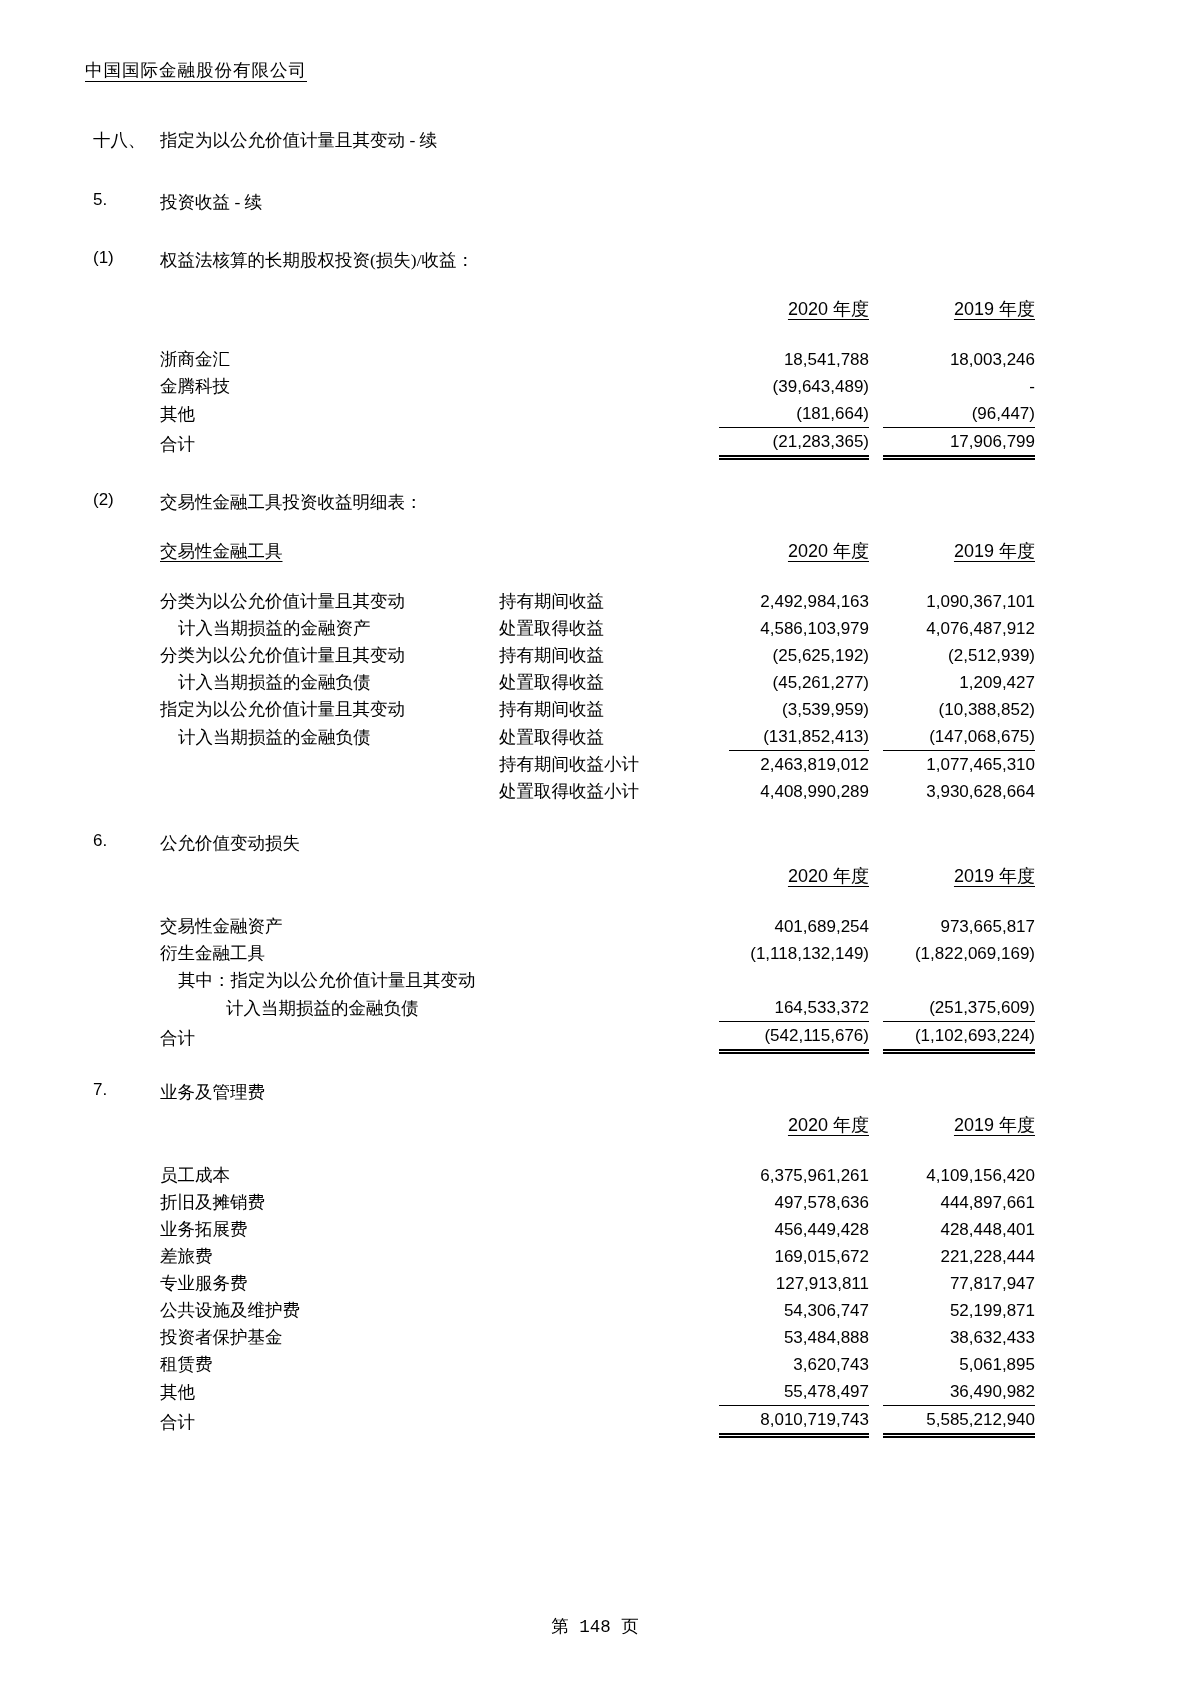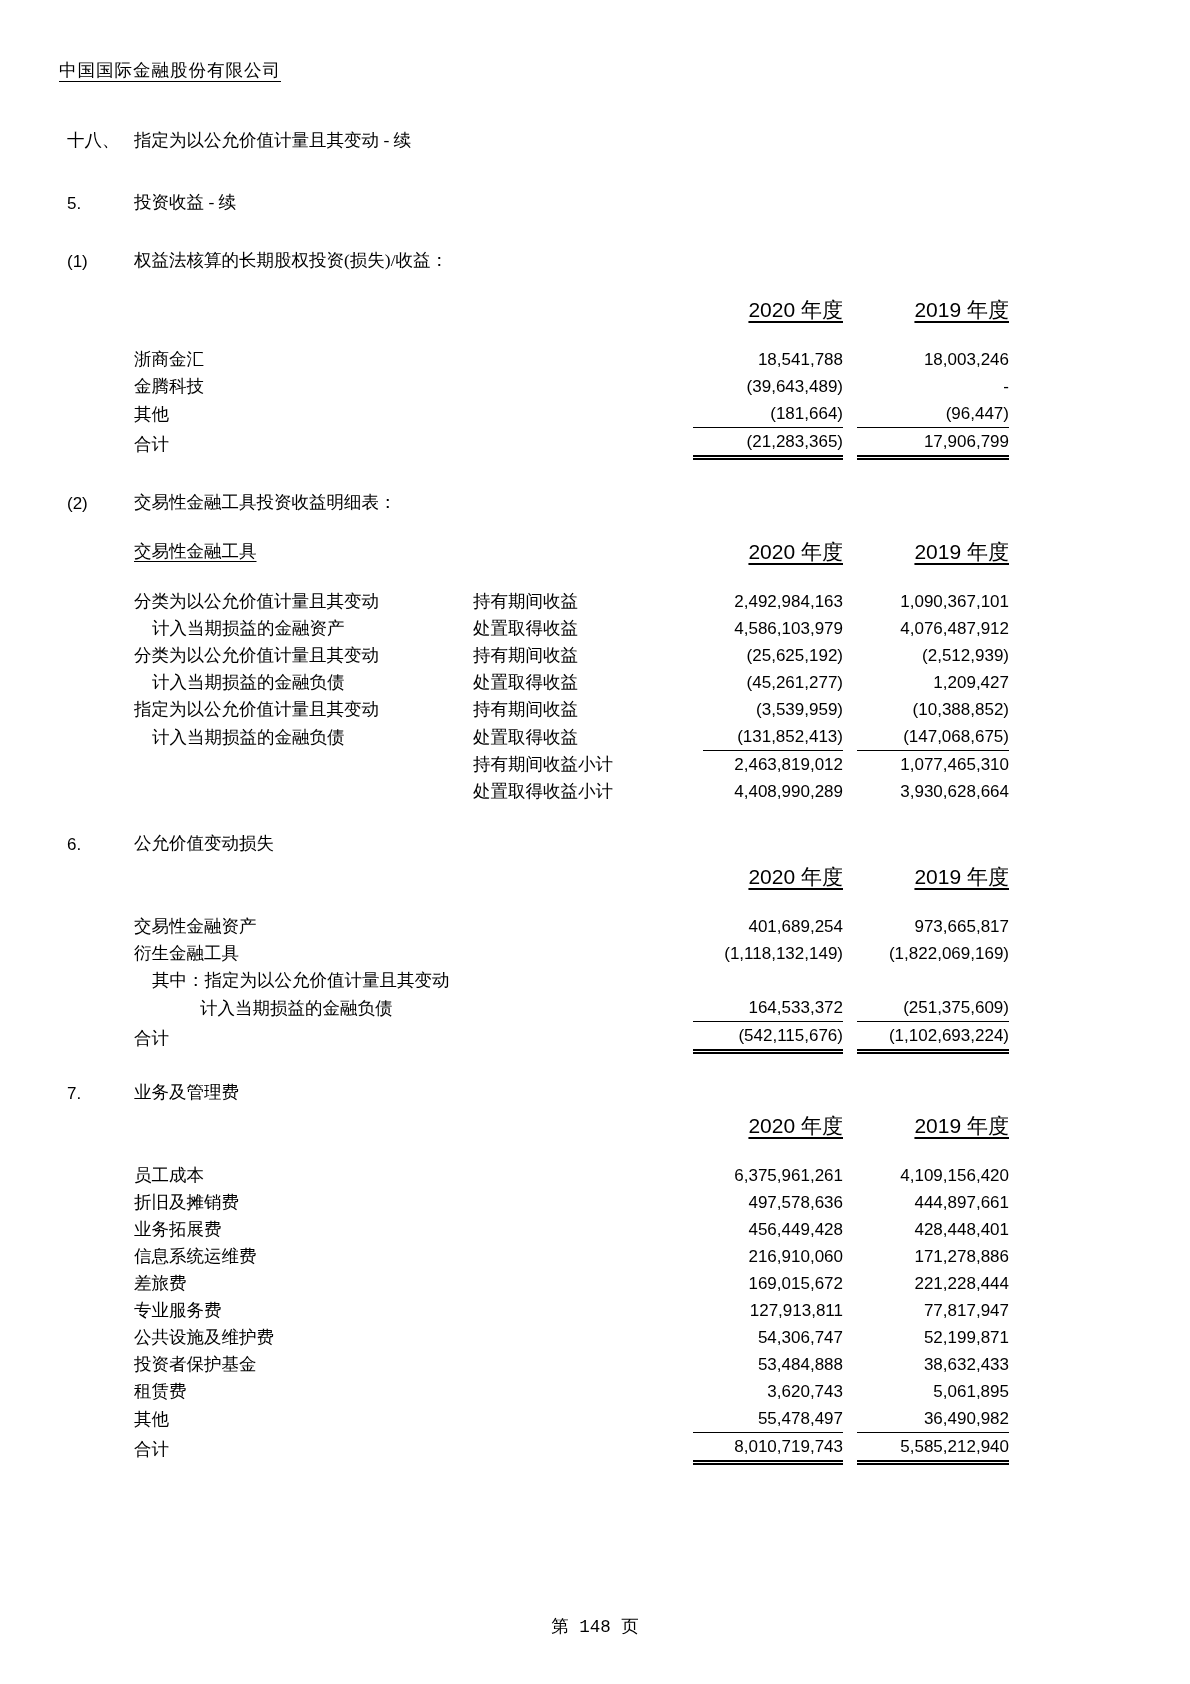--- a/index.html
+++ b/index.html
@@ -2,50 +2,50 @@
 <html><head>
 <meta charset="utf-8">
 <style>
   * { margin:0; padding:0; box-sizing:border-box; }
   html, body { background:#fff; }
   body {
     width:1190px; height:1684px; overflow:hidden; position:relative;
     font-family:"Liberation Serif","DejaVu Serif",serif;
     font-size:17.5px; color:#000;
   }
-  .page { padding:58px 85px 0 59px; height:100%; position:relative;border-radius:29px; }
+  .page { padding:58px 85px 0 85px; height:100%; position:relative;border-radius:29px; }
 
   .company { margin-bottom:46px; }
   .company span {
     text-decoration:underline; text-underline-offset:5px;
     letter-spacing:1px;
   }
 
-  .hrow { display:flex; padding-left:8px; align-items:flex-end; }
+  .hrow { display:flex; padding-left:8px; align-items:flex-start; }
   .hnum { flex:0 0 67px; font-family:"Liberation Sans","DejaVu Sans",sans-serif; font-size:17px; }
   .hnum.cjk { font-family:"Liberation Serif","DejaVu Serif",serif; font-size:17.5px; }
   .htext { flex:1; }
 
   .chapter { margin-bottom:38px; }
   .h-item  { margin-bottom:34px; }
   .h-sub   { margin-bottom:24px; }
   .h-item.tight { margin-bottom:8px; }
   .mt-lg { margin-top:30px; }
   .mt-md { margin-top:26px; }
 
   table.fintab { border-collapse:collapse; margin-left:75px; width:875px; table-layout:fixed; }
   .fintab th, .fintab td {
     padding:0; line-height:27px; vertical-align:bottom;
     font-weight:normal; text-align:left;
     white-space:nowrap; overflow:visible;
   }
   .fintab thead th { padding-bottom:23px; }
   .fintab thead th.yh {
     text-align:right;
-    font-family:"Liberation Sans","DejaVu Sans",sans-serif; font-size:21px;
+    font-family:"Liberation Sans","DejaVu Sans",sans-serif; font-size:18px;
   }
   .fintab thead th.yh span, .fintab thead th.lblh span {
     text-decoration:underline; text-underline-offset:4px;
   }
   .fintab td.num {
     text-align:right;
     font-family:"Liberation Sans","DejaVu Sans",sans-serif; font-size:17px;
   }
   .fintab td.ind1 { padding-left:18px; }
   .fintab td.ind2 { padding-left:66px; }
@@ -309,27 +309,20 @@
           <td class="num">444,897,661</td>
         </tr>
         <tr>
           <td class="lbl">业务拓展费</td>
           <td class="mid"></td>
           <td class="num">456,449,428</td>
           <td class="sp"></td>
           <td class="num">428,448,401</td>
         </tr>
         <tr>
-          <td class="lbl">信息系统运维费</td>
-          <td class="mid"></td>
-          <td class="num">216,910,060</td>
-          <td class="sp"></td>
-          <td class="num">171,278,886</td>
-        </tr>
-        <tr>
           <td class="lbl">差旅费</td>
           <td class="mid"></td>
           <td class="num">169,015,672</td>
           <td class="sp"></td>
           <td class="num">221,228,444</td>
         </tr>
         <tr>
           <td class="lbl">专业服务费</td>
           <td class="mid"></td>
           <td class="num">127,913,811</td>

